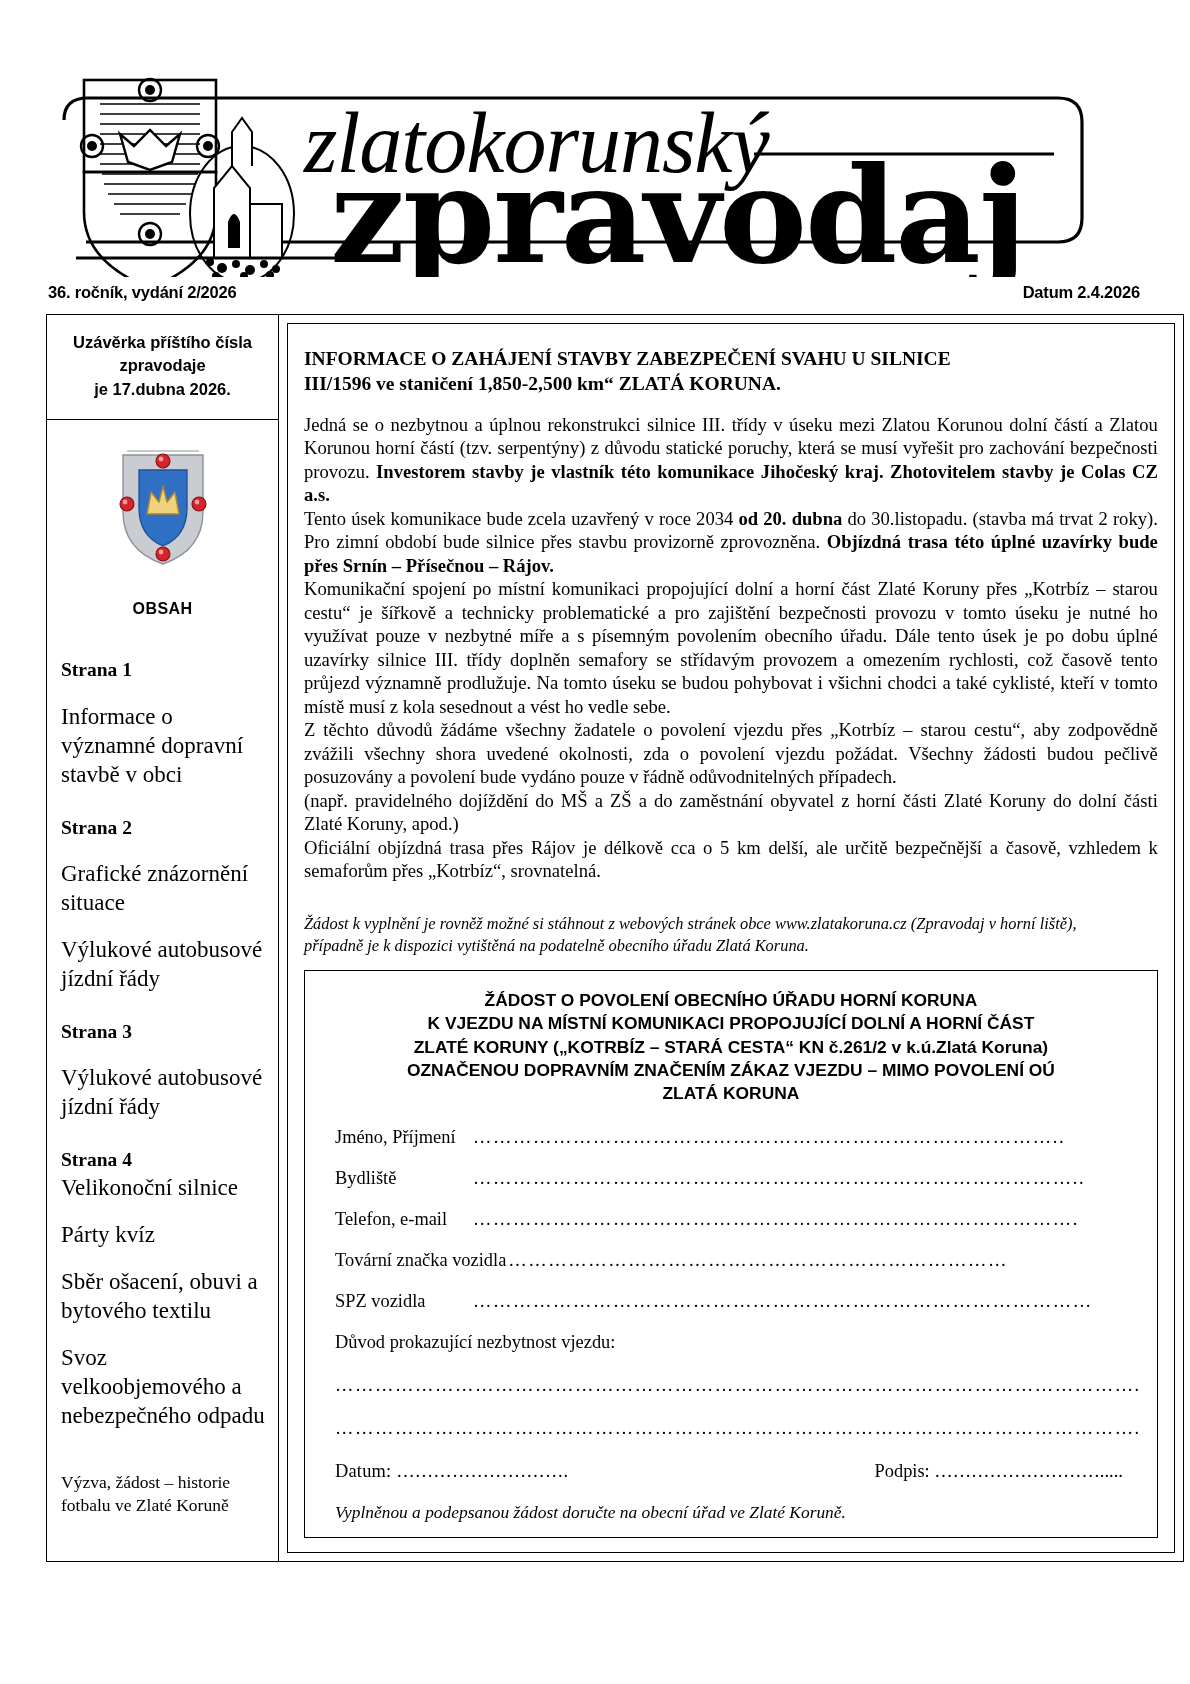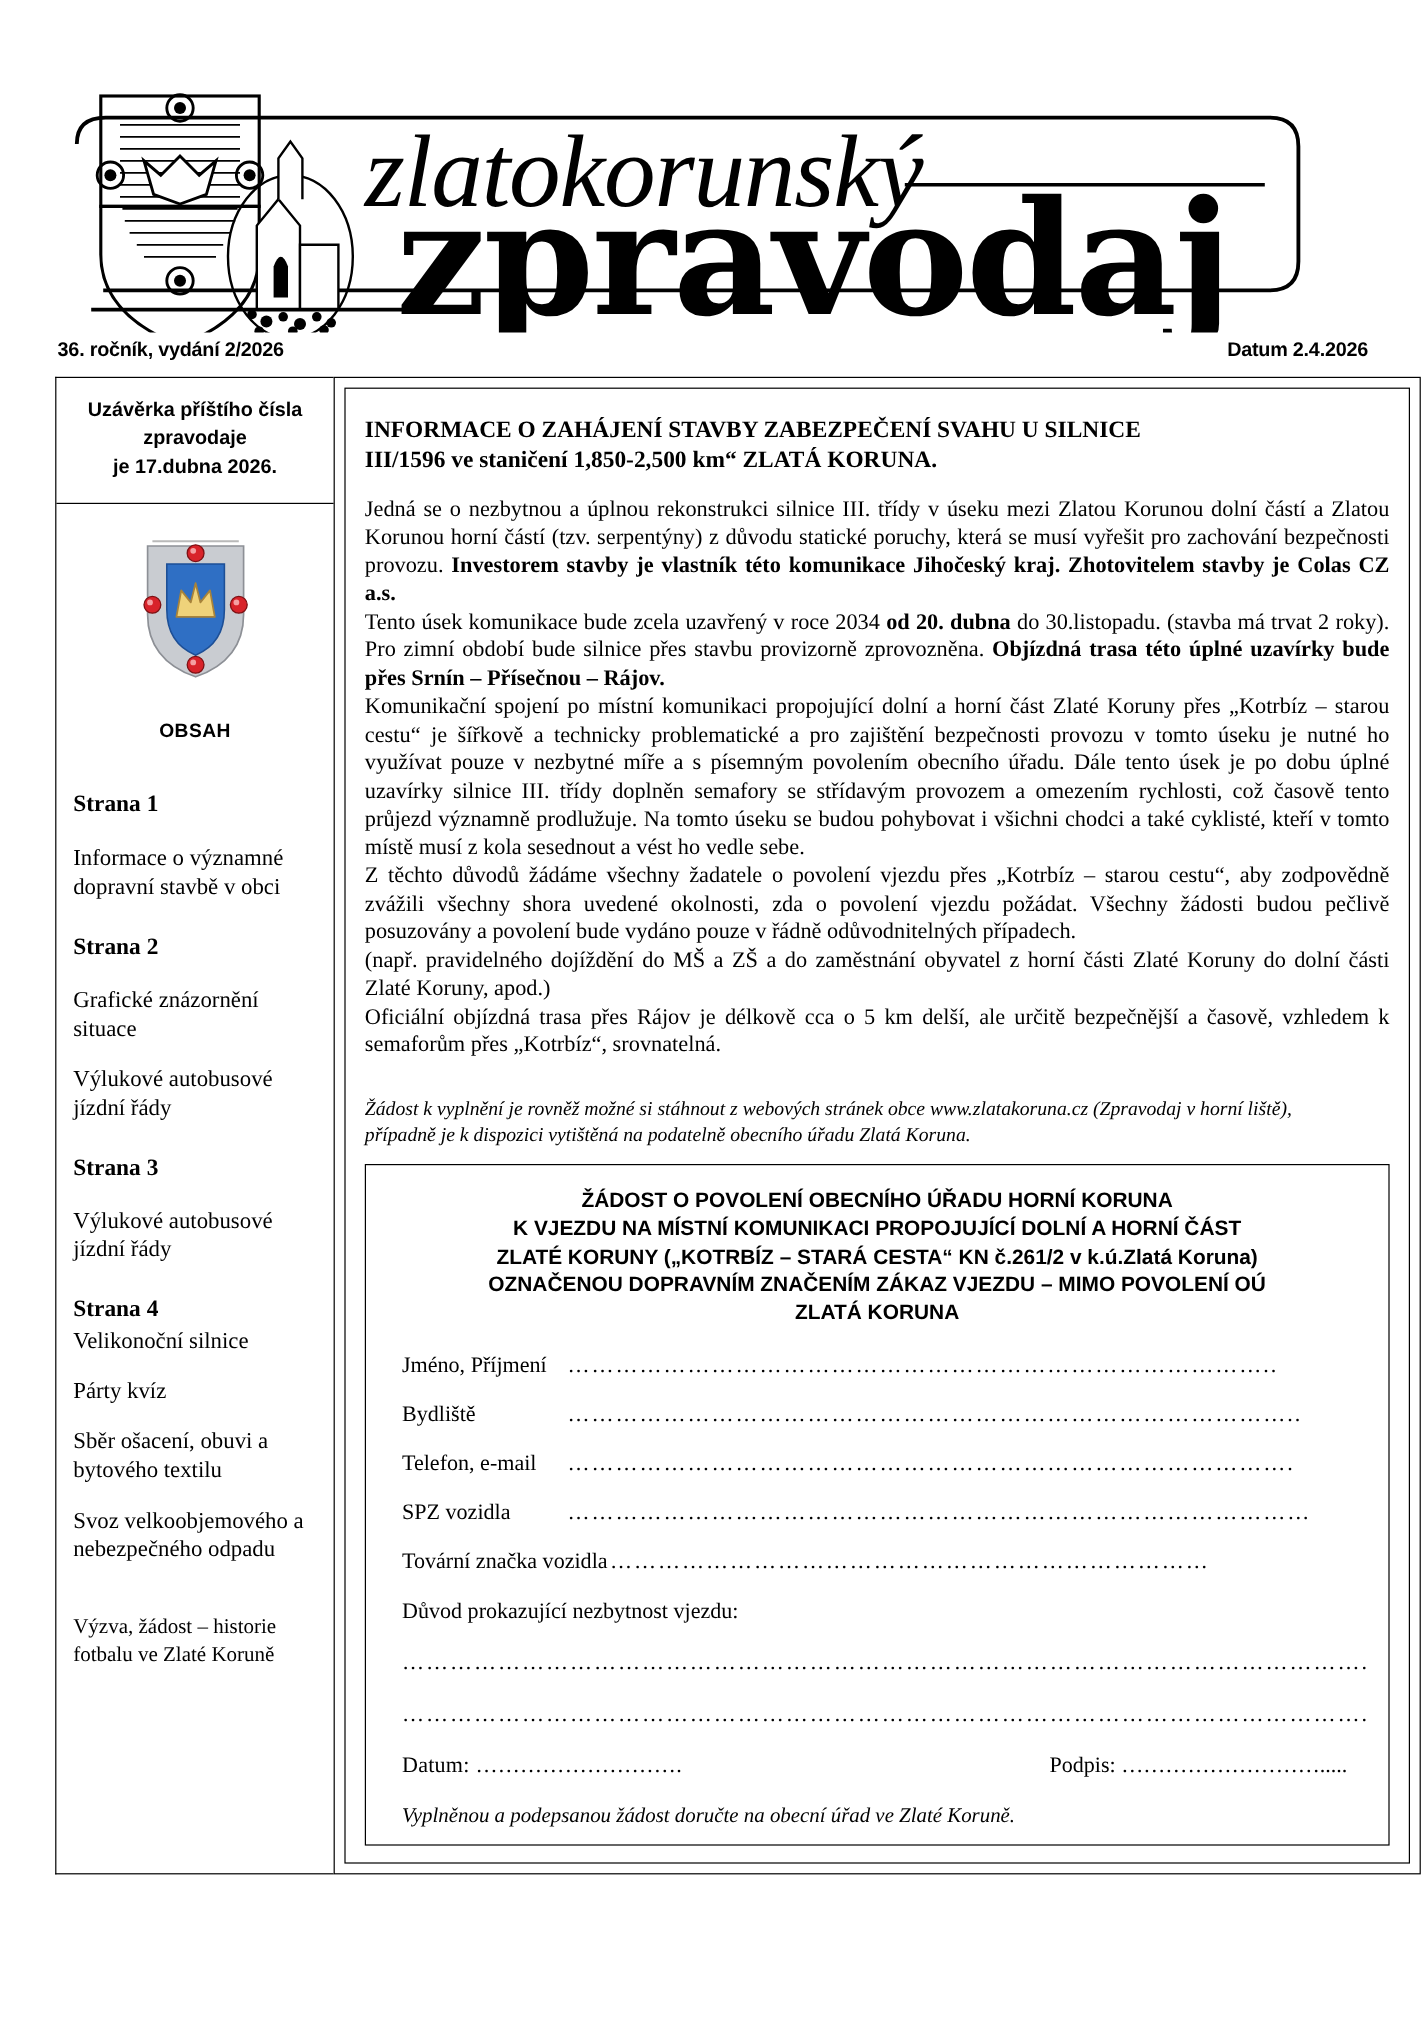--- a/index.html
+++ b/index.html
@@ -50,21 +50,21 @@
     text-align: center;
     font-family: "Liberation Sans", "DejaVu Sans", sans-serif;
     font-weight: bold; font-size: 16px; letter-spacing: .4px;
     margin: 22px 0 8px;
   }
   .toc { padding: 6px 12px 10px 14px; }
   .toc-head {
     font-weight: bold; font-size: 19.5px; line-height: 1.25;
     margin: 26px 0 0;
   }
-  .toc-item { font-size: 19px; line-height: 1.26; margin: 18px 0 0; }
+  .toc-item { font-size: 23px; line-height: 1.26; margin: 18px 0 0; }
   .toc-head + .toc-item { margin-top: 20px; }
   .toc-item.tight { margin-top: 2px; }
   .toc-item.small { font-size: 17.5px; line-height: 1.3; margin-top: 40px; }
 
   
   .main {
     flex: 1 1 auto;
     border: 1.6px solid #000;
     padding: 8px;
   }
@@ -284,28 +284,28 @@
           <div class="field">
             <span class="lbl w1">Bydliště</span>
             <span class="dots">………………………………………………………………………………..</span>
           </div>
 
           <div class="field">
             <span class="lbl w1">Telefon, e-mail</span>
             <span class="dots">……………………………………………………………………………….</span>
           </div>
 
+          <div class="field inline">
+            <span class="lbl">Tovární značka vozidla</span>
+            <span class="dots">…………………………………………………………………</span>
+          </div>
+
           <div class="field">
             <span class="lbl w1">SPZ vozidla</span>
             <span class="dots">…………………………………………………………………………………</span>
-          </div>
-
-          <div class="field inline">
-            <span class="lbl">Tovární značka vozidla</span>
-            <span class="dots">…………………………………………………………………</span>
           </div>
 
           <div class="reason">Důvod prokazující nezbytnost vjezdu:</div>
           <div class="blankline">………………………………………………………………………………………………………….</div>
           <div class="blankline">………………………………………………………………………………………………………….</div>
 
           <div class="sig-row">
             <span class="left">Datum: ……………………….</span>
             <span class="right">Podpis: ……………………….....</span>
           </div>

